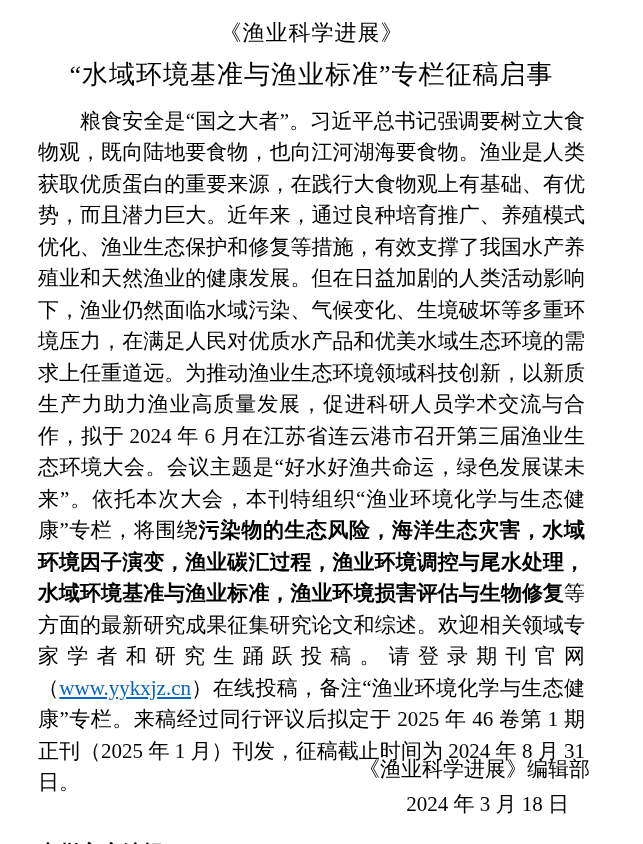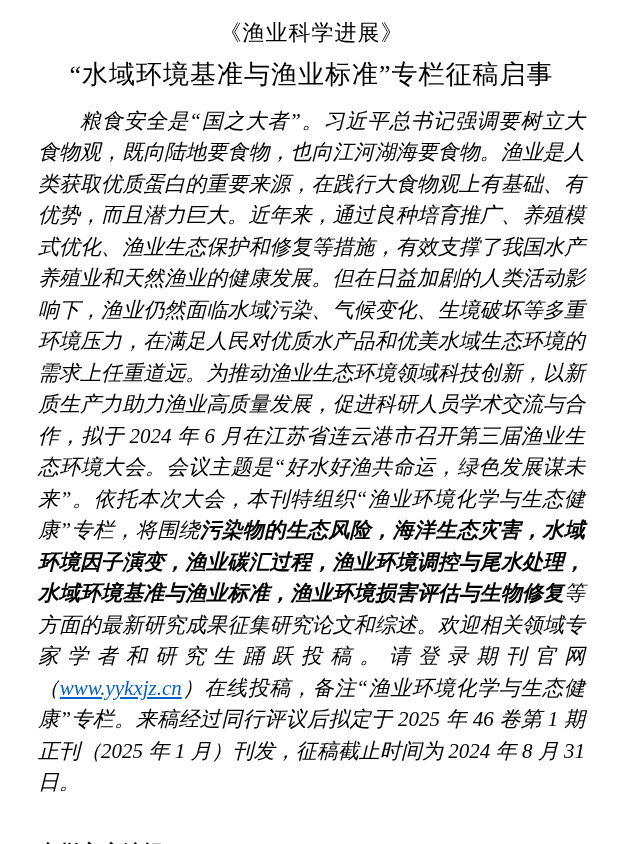--- a/index.html
+++ b/index.html
@@ -35,21 +35,20 @@
     margin: 8px 0 0 0;
     letter-spacing: 1px;
   }
   .body-paragraph {
     margin: 14px 0 0 0;
     font-size: 21px;
     line-height: 1.5;
     text-align: justify;
     text-justify: inter-character;
     text-indent: 2em;
-    font-style: italic;
   }
   .body-paragraph .topics {
     font-weight: bold;
   }
   .body-paragraph a.site-link {
     color: #0563C1;
     text-decoration: underline;
   }
   .editors-section {
     margin-top: 40px;
@@ -86,14 +85,18 @@
 
   <h2 class="title-sub">“水域环境基准与渔业标准”专栏征稿启事</h2>
 
   <p class="body-paragraph"><span>粮食安全是“国之大者”。习近平总书记强调要树立大食物观，既向陆地要食物，也向江河湖海要食物。渔业是人类获取优质蛋白的重要来源，在践行大食物观上有基础、有优势，而且潜力巨大。近年来，通过良种培育推广、养殖模式优化、渔业生态保护和修复等措施，有效支撑了我国水产养殖业和天然渔业的健康发展。但在日益加剧的人类活动影响下，渔业仍然面临水域污染、气候变化、生境破坏等多重环境压力，在满足人民对优质水产品和优美水域生态环境的需求上任重道远。为推动渔业生态环境领域科技创新，以新质生产力助力渔业高质量发展，促进科研人员学术交流与合作，拟于 2024 年 6 月在江苏省连云港市召开第三届渔业生态环境大会。会议主题是“好水好渔共命运，绿色发展谋未来”。依托本次大会，本刊特组织“渔业环境化学与生态健康”专栏，将围绕</span><span class="topics">污染物的生态风险，海洋生态灾害，水域环境因子演变，渔业碳汇过程，渔业环境调控与尾水处理，水域环境基准与渔业标准，渔业环境损害评估与生物修复</span><span>等方面的最新研究成果征集研究论文和综述。欢迎相关领域专家学者和研究生踊跃投稿。请登录期刊官网（</span><a class="site-link" href="#">www.yykxjz.cn</a><span>）在线投稿，备注“渔业环境化学与生态健康”专栏。来稿经过同行评议后拟定于 2025 年 46 卷第 1 期正刊（2025 年 1 月）刊发，征稿截止时间为 2024 年 8 月 31 日。</span></p>
 
   <div class="editors-section">
     <p class="editors-heading">专栏客座编辑</p>
 
   </div>
 
+  <div class="footer">
+    <div class="signature">《渔业科学进展》编辑部</div>
+    <div class="date">2024 年 3 月 18 日</div>
+  </div>
 
 </div>
 
 </body></html>

